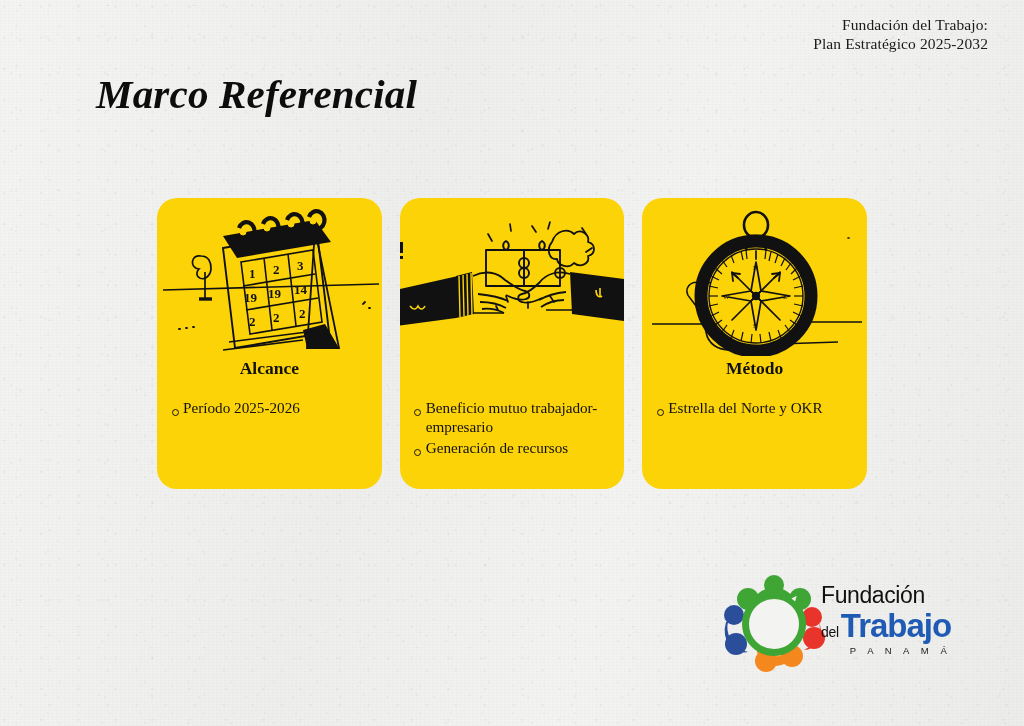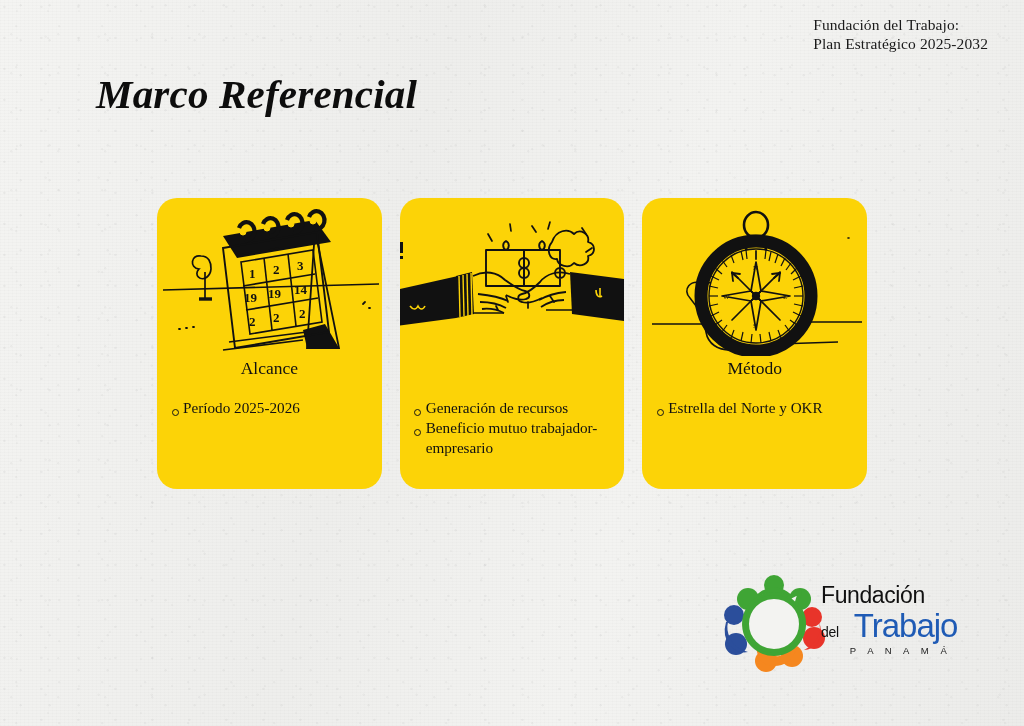--- a/index.html
+++ b/index.html
@@ -39,20 +39,21 @@
     background-image:
       repeating-linear-gradient(0deg, rgba(120,120,120,0.045) 0 1px, transparent 1px 3px),
       repeating-linear-gradient(90deg, rgba(120,120,120,0.035) 0 1px, transparent 1px 4px);
   }
 
   
   .header-block {
     position: absolute;
     top: 16px;
     right: 36px;
+    text-align: right;
     line-height: 1.22;
     color: #1a1a1a;
     font-size: 15.5px;
     letter-spacing: 0.1px;
   }
 
   
   .slide-title {
     position: absolute;
     left: 96px;
@@ -92,21 +93,21 @@
   }
   .card-art svg { display: block; width: 100%; height: 100%; }
 
   .card-heading {
     position: absolute;
     top: 160px;
     left: 0;
     width: 100%;
     text-align: center;
     font-size: 17.5px;
-    font-weight: normal;
+    font-weight: bold;
     color: #111;
   }
 
   .bullets {
     position: absolute;
     top: 200px;
     left: 0;
     width: 100%;
     box-sizing: border-box;
     padding: 0 10px 0 10px;
@@ -177,24 +178,24 @@
     margin-top: 2px;
     white-space: nowrap;
   }
   .logo-del {
     font-size: 14px;
     color: #111;
     letter-spacing: -0.3px;
   }
   .logo-trabajo {
     font-size: 33px;
-    font-weight: normal;
+    font-weight: bold;
     color: #1f5bb5;
     letter-spacing: -1px;
-    margin-left: 15px;
+    margin-left: 2px;
   }
   .logo-line3 {
     font-size: 9.5px;
     color: #1a1a1a;
     letter-spacing: 4.6px;
     text-align: center;
     margin-top: 3px;
     padding-right: 6px;
   }
 </style>
@@ -363,25 +364,25 @@
 
           <g fill="#111">
             <rect x="0" y="44" width="3" height="11"></rect>
             <rect x="0" y="58" width="3" height="3"></rect>
           </g>
         </svg>
       </div>
       <div class="bullets">
         <div class="bullet-row">
           <span class="bullet-dot"></span>
-          <span class="bullet-text">Generación de recursos</span>
+          <span class="bullet-text">Beneficio mutuo trabajador-empresario</span>
         </div>
         <div class="bullet-row">
           <span class="bullet-dot"></span>
-          <span class="bullet-text">Beneficio mutuo trabajador-empresario</span>
+          <span class="bullet-text">Generación de recursos</span>
         </div>
       </div>
     </div>
 
     <div class="card">
       <div class="card-art">
         <svg viewBox="0 0 228 158" xmlns="http://www.w3.org/2000/svg">
 
           <g stroke="#111" stroke-width="1.5">
             <line x1="10" y1="126" x2="74" y2="126"></line>

